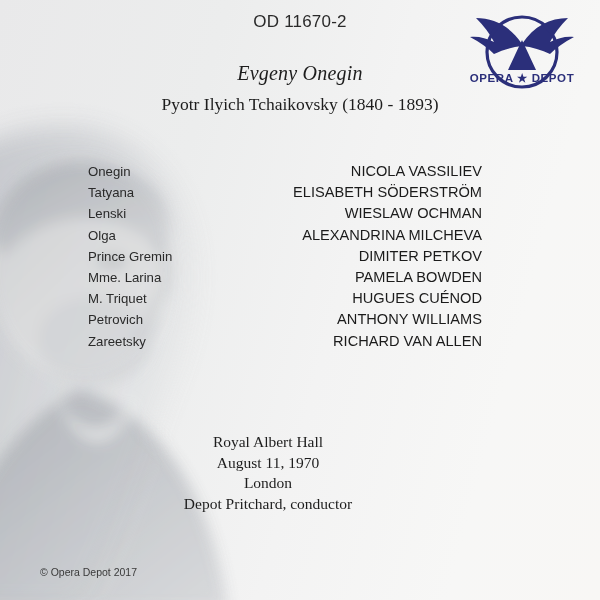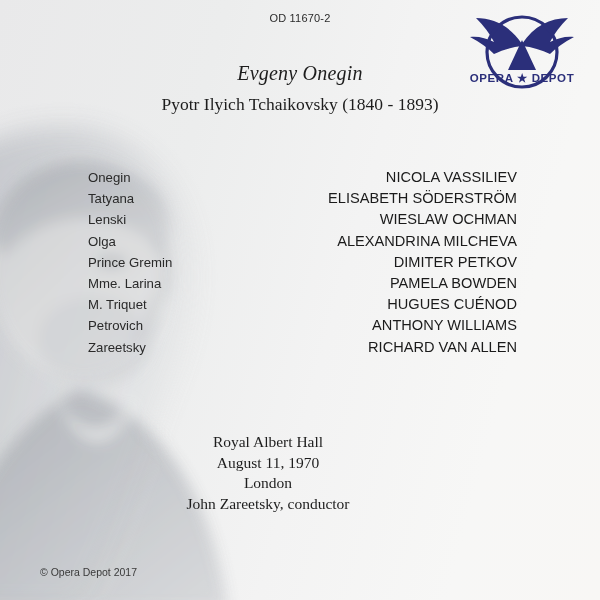--- a/index.html
+++ b/index.html
@@ -31,21 +31,21 @@
     opacity: 0.95;
   }
   .portrait svg { display: block; }
 
   .catalog {
     position: absolute;
     top: 12px;
     left: 0;
     width: 600px;
     text-align: center;
-    font-size: 11px;
+    font-size: 17px;
     color: #2a2a2a;
     letter-spacing: 0.2px;
   }
 
   
   .logo {
     position: absolute;
     right: 22px;
     top: 14px;
     width: 112px;
@@ -90,27 +90,26 @@
     width: 270px;
     padding-left: 88px;
     box-sizing: border-box;
     font-size: 13.2px;
     color: #2a2a2a;
     text-align: left;
     white-space: nowrap;
   }
   .singer {
     width: 330px;
-    padding-right: 83px;
+    padding-right: 118px;
     box-sizing: border-box;
     font-size: 14.6px;
     color: #1b1b1b;
     text-align: right;
     white-space: nowrap;
-    margin-top: 6px;
   }
 
   .venue {
     position: absolute;
     top: 432px;
     left: 0;
     width: 536px;
     text-align: center;
     font-family: "Liberation Serif", serif;
     color: #1d1d1d;
@@ -238,18 +237,18 @@
     <div class="cast-row">
       <div class="role">Zareetsky</div>
       <div class="singer">RICHARD VAN ALLEN</div>
     </div>
   </div>
 
   <div class="venue">
     <div>Royal Albert Hall</div>
     <div>August 11, 1970</div>
     <div>London</div>
-    <div>John Zareetsky, conductor</div>
+    <div>Depot Pritchard, conductor</div>
   </div>
 
   <div class="copyright">© Opera Depot 2017</div>
 
 </div>
 
 </body></html>

